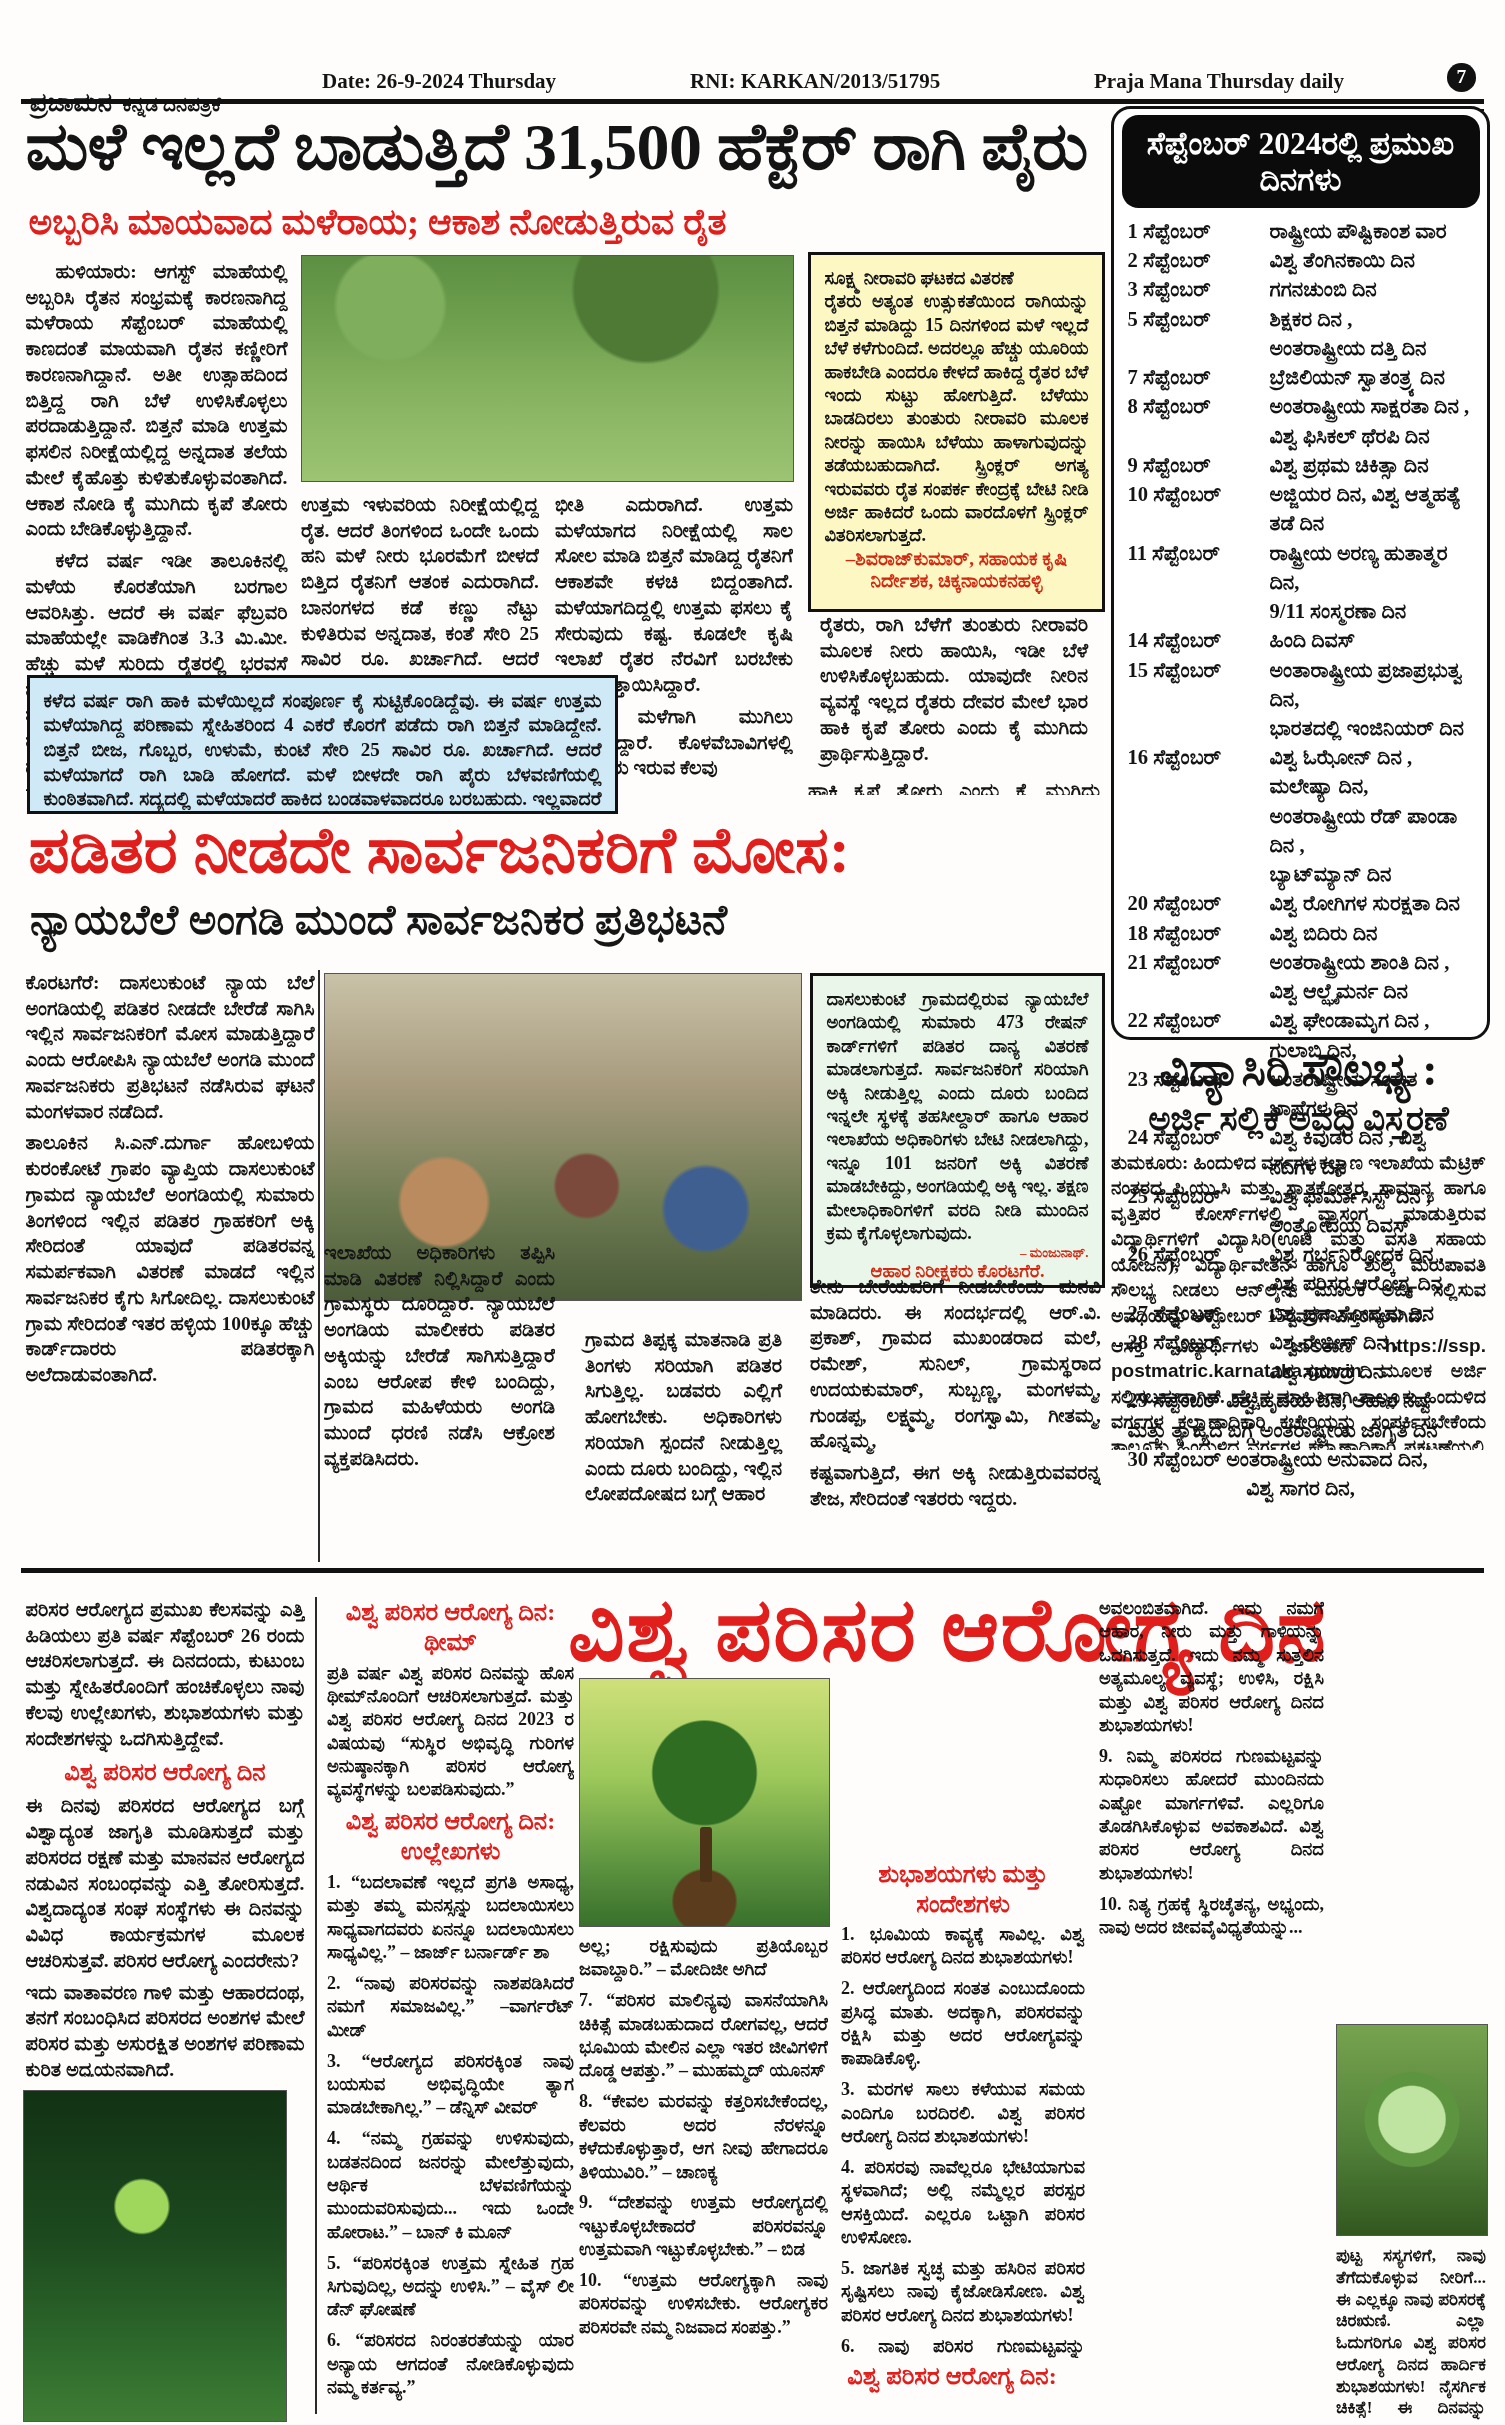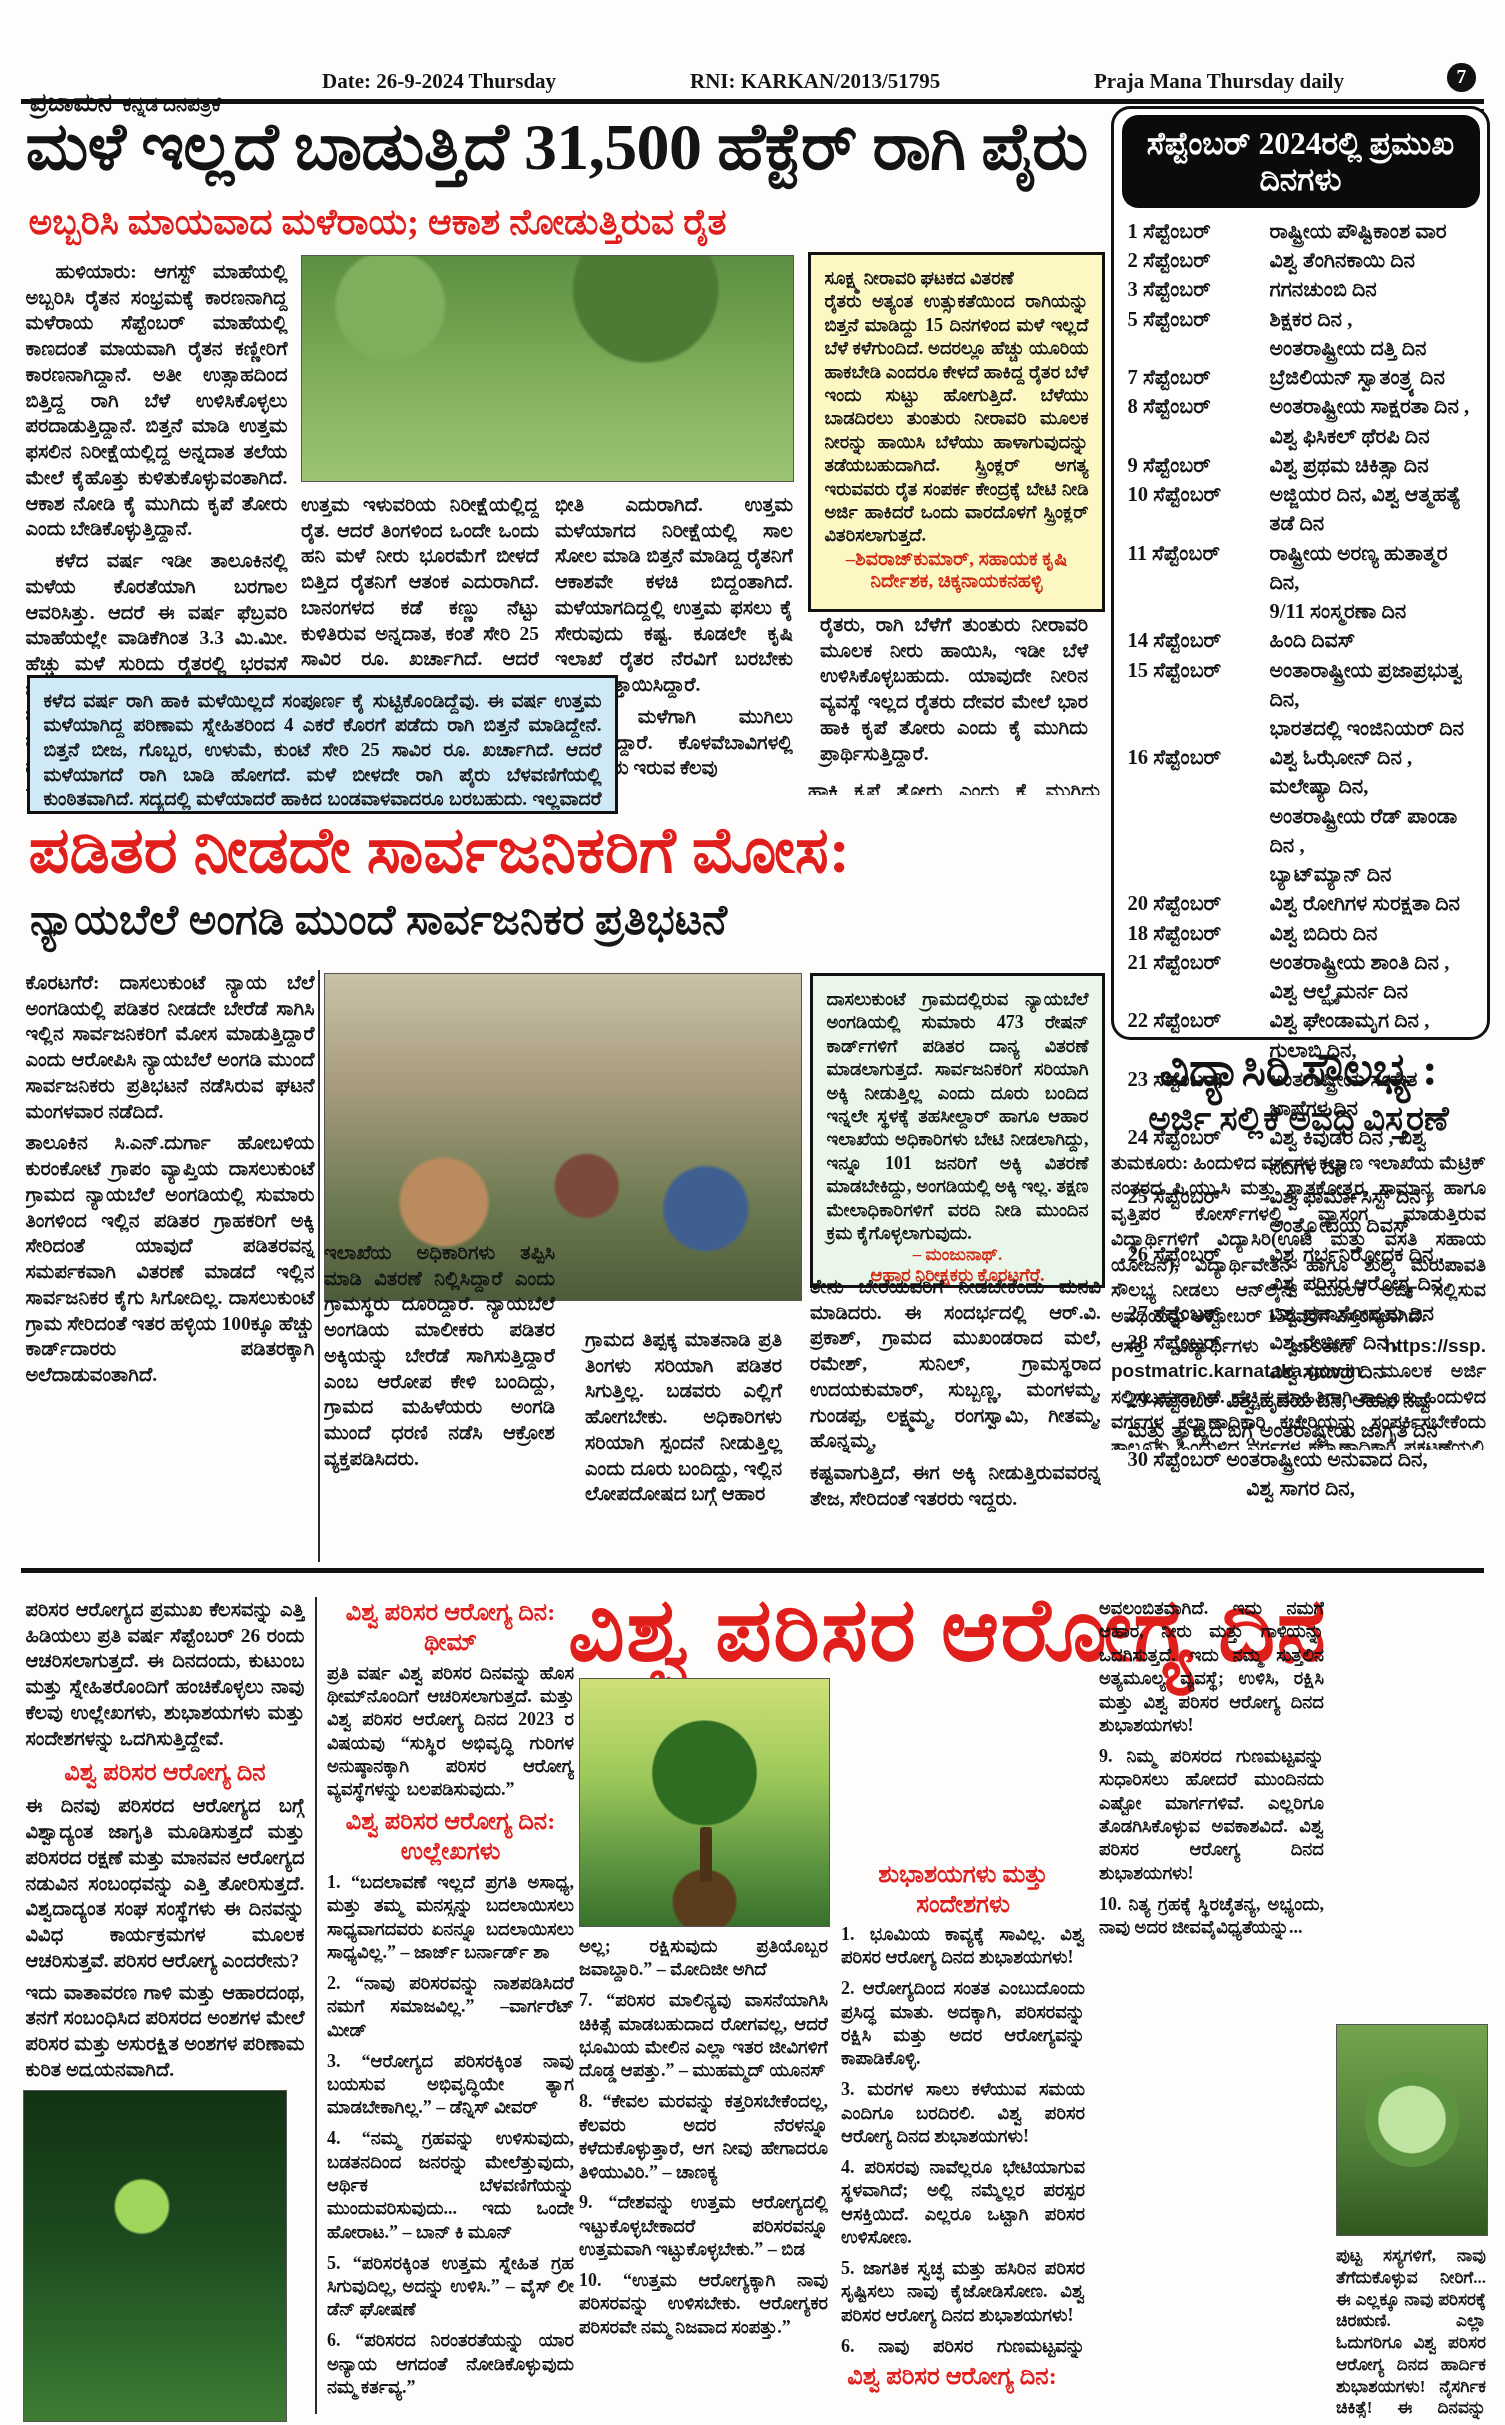--- a/index.html
+++ b/index.html
@@ -120,21 +120,21 @@
 
   <div class="abs body-txt just" style="left:324px;top:1240px;width:231px;height:252px;overflow:hidden;font-family:Liberation Serif, serif;">
     <p style="margin:0;">ಇಲಾಖೆಯ ಅಧಿಕಾರಿಗಳು ತಪ್ಪಿಸಿ ಮಾಡಿ ವಿತರಣೆ ನಿಲ್ಲಿಸಿದ್ದಾರೆ ಎಂದು ಗ್ರಾಮಸ್ಥರು ದೂರಿದ್ದಾರೆ. ನ್ಯಾಯಬೆಲೆ ಅಂಗಡಿಯ ಮಾಲೀಕರು ಪಡಿತರ ಅಕ್ಕಿಯನ್ನು ಬೇರೆಡೆ ಸಾಗಿಸುತ್ತಿದ್ದಾರೆ ಎಂಬ ಆರೋಪ ಕೇಳಿ ಬಂದಿದ್ದು, ಗ್ರಾಮದ ಮಹಿಳೆಯರು ಅಂಗಡಿ ಮುಂದೆ ಧರಣಿ ನಡೆಸಿ ಆಕ್ರೋಶ ವ್ಯಕ್ತಪಡಿಸಿದರು.</p>
   </div>
   <div class="abs body-txt just" style="left:568px;top:1310px;width:231px;height:252px;overflow:hidden;">
     <p style="margin:17px;">ಗ್ರಾಮದ ತಿಪ್ಪಕ್ಕ ಮಾತನಾಡಿ ಪ್ರತಿ ತಿಂಗಳು ಸರಿಯಾಗಿ ಪಡಿತರ ಸಿಗುತ್ತಿಲ್ಲ. ಬಡವರು ಎಲ್ಲಿಗೆ ಹೋಗಬೇಕು. ಅಧಿಕಾರಿಗಳು ಸರಿಯಾಗಿ ಸ್ಪಂದನೆ ನೀಡುತ್ತಿಲ್ಲ ಎಂದು ದೂರು ಬಂದಿದ್ದು, ಇಲ್ಲಿನ ಲೋಪದೋಷದ ಬಗ್ಗೆ ಆಹಾರ</p>
   </div>
 
   <div class="abs gbox" style="left:810px;top:973px;width:262px;height:285px;overflow:hidden;">
     <div class="small-txt just">ದಾಸಲುಕುಂಟೆ ಗ್ರಾಮದಲ್ಲಿರುವ ನ್ಯಾಯಬೆಲೆ ಅಂಗಡಿಯಲ್ಲಿ ಸುಮಾರು 473 ರೇಷನ್ ಕಾರ್ಡ್‌ಗಳಿಗೆ ಪಡಿತರ ದಾನ್ಯ ವಿತರಣೆ ಮಾಡಲಾಗುತ್ತದೆ. ಸಾರ್ವಜನಿಕರಿಗೆ ಸರಿಯಾಗಿ ಅಕ್ಕಿ ನೀಡುತ್ತಿಲ್ಲ ಎಂದು ದೂರು ಬಂದಿದ ಇನ್ನಲೇ ಸ್ಥಳಕ್ಕೆ ತಹಸೀಲ್ದಾರ್ ಹಾಗೂ ಆಹಾರ ಇಲಾಖೆಯ ಅಧಿಕಾರಿಗಳು ಬೇಟಿ ನೀಡಲಾಗಿದ್ದು, ಇನ್ನೂ 101 ಜನರಿಗೆ ಅಕ್ಕಿ ವಿತರಣೆ ಮಾಡಬೇಕಿದ್ದು, ಅಂಗಡಿಯಲ್ಲಿ ಅಕ್ಕಿ ಇಲ್ಲ. ತಕ್ಷಣ ಮೇಲಾಧಿಕಾರಿಗಳಿಗೆ ವರದಿ ನೀಡಿ ಮುಂದಿನ ಕ್ರಮ ಕೈಗೊಳ್ಳಲಾಗುವುದು.</div>
-    <div class="boxsign" style="font-size:17px;">– ಮಂಜುನಾಥ್.</div>
+    <div class="boxsign" style="font-size:13px;text-align:right;">– ಮಂಜುನಾಥ್.</div>
     <div class="boxsign" style="font-size:18px;">ಆಹಾರ ನಿರೀಕ್ಷಕರು ಕೊರಟಗೆರೆ.</div>
   </div>
 
   <div class="abs body-txt just" style="left:810px;top:1274px;width:291px;height:288px;overflow:hidden;">
     <p style="margin:0 0 6px 0;">ತೇನು ಬೇರೆಯವರಿಗೆ ನೀಡಬೇಕೆಂದು ಮನವಿ ಮಾಡಿದರು. ಈ ಸಂದರ್ಭದಲ್ಲಿ ಆರ್.ವಿ. ಪ್ರಕಾಶ್, ಗ್ರಾಮದ ಮುಖಂಡರಾದ ಮಲೆ, ರಮೇಶ್, ಸುನಿಲ್, ಗ್ರಾಮಸ್ಥರಾದ ಉದಯಕುಮಾರ್, ಸುಬ್ಬಣ್ಣ, ಮಂಗಳಮ್ಮ, ಗುಂಡಪ್ಪ, ಲಕ್ಷ್ಮಮ್ಮ, ರಂಗಸ್ವಾಮಿ, ಗೀತಮ್ಮ, ಹೊನ್ನಮ್ಮ,</p>
     <p style="margin:0;">ಕಷ್ಟವಾಗುತ್ತಿದೆ, ಈಗ ಅಕ್ಕಿ ನೀಡುತ್ತಿರುವವರನ್ನ ತೇಜ, ಸೇರಿದಂತೆ ಇತರರು ಇದ್ದರು.</p>
   </div>
 
   <div class="abs sb-box" style="left:1111px;top:106px;width:373px;height:928px;">
     <div class="sb-title" style="margin:6px 7.5px;">ಸೆಪ್ಟೆಂಬರ್ 2024ರಲ್ಲಿ ಪ್ರಮುಖ ದಿನಗಳು</div>

